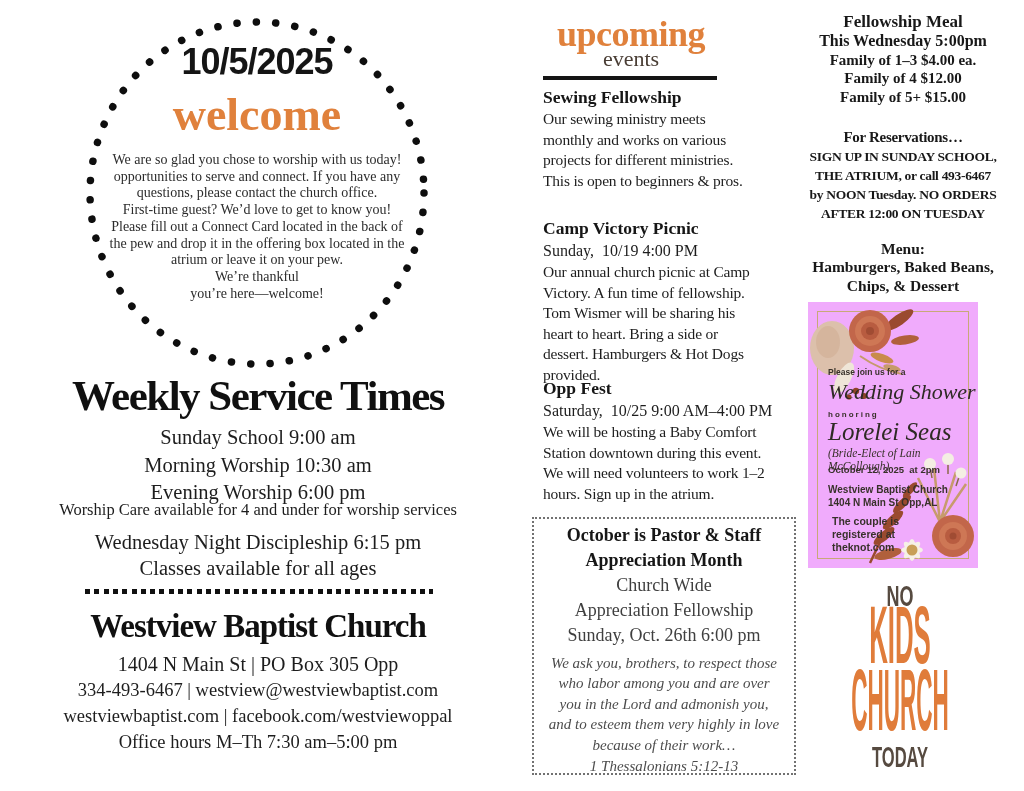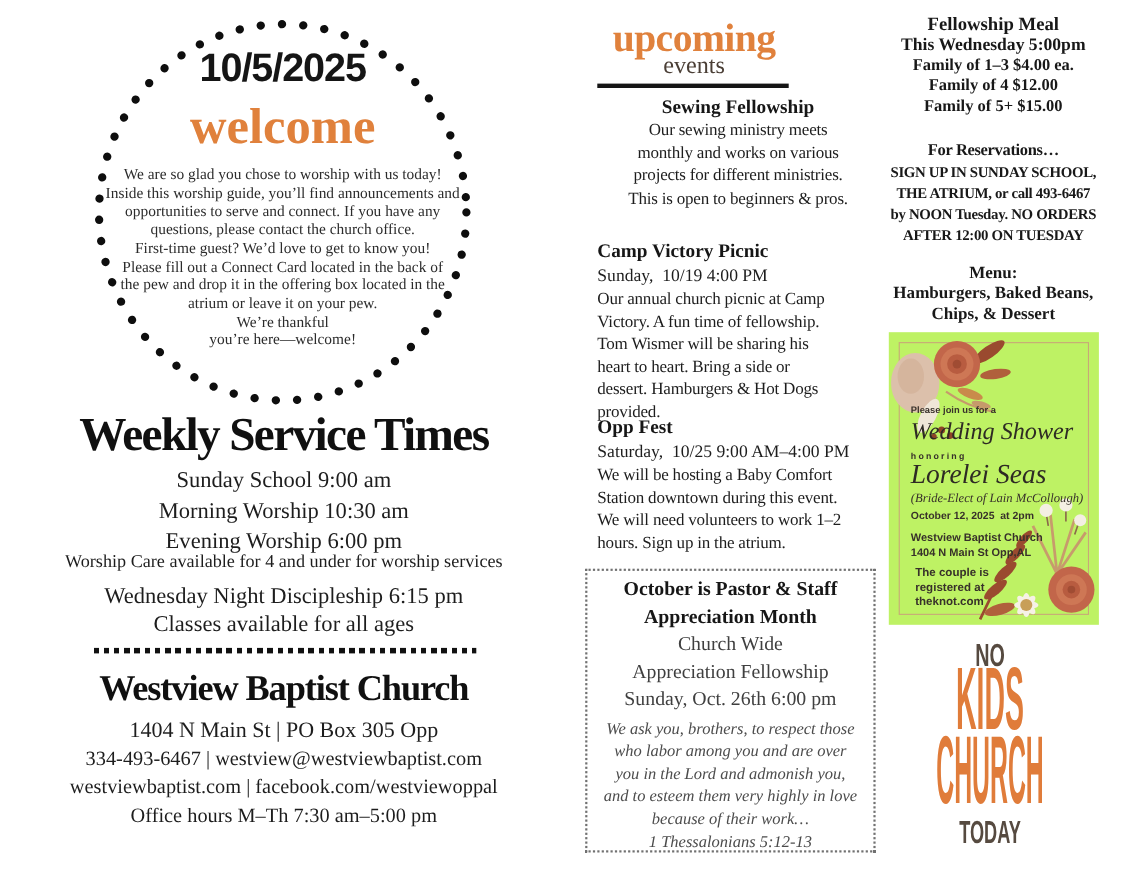--- a/index.html
+++ b/index.html
@@ -32,41 +32,41 @@
 
   
   .mid-header { position:absolute; left:543px; top:16px; width:176px; text-align:center; }
   .up-word { font-weight:bold; font-size:36px; letter-spacing:-0.5px; color:#E0813C; line-height:1; }
   .ev-word { font-size:22px; color:#4A3E35; line-height:1; margin-top:-4px; }
   .header-rule { width:174px; height:3.5px; background:#151515; margin-top:6px; }
   .event { position:absolute; left:543px; width:256px; }
   .event h3 { font-size:17.5px; font-weight:bold; line-height:23px; color:#161616; }
   .ev-date { font-size:16px; line-height:22px; white-space:pre-wrap; }
   .ev-line { font-size:15.5px; line-height:20.6px; letter-spacing:-0.2px; }
-  .ev0 { top:86px;text-align:center; } .ev1 { top:217px; } .ev2 { top:377px; }
+  .ev0 { top:86px; } .ev1 { top:217px; } .ev2 { top:377px; }
 
   .apprec { position:absolute; left:532px; top:517px; width:264px; height:258px;
             border:2px dotted #717171; text-align:center; padding-top:4px; }
   .ap-title { font-size:18px; font-weight:bold; line-height:25px; color:#161616; }
   .ap-detail { font-size:18px; line-height:25px; color:#3f3f3f; }
   .ap-quote { margin-top:5px; }
   .aq { font-style:italic; font-size:15px; line-height:20.4px; color:#4c4c4c; }
   .ap-ref { font-style:italic; font-size:15px; line-height:21px; color:#4c4c4c; margin-top:1px; }
 
   
   .rc { position:absolute; left:789px; width:228px; text-align:center; font-weight:bold; color:#181818; }
   .meal { top:13px; line-height:18.8px; }
   .rl-a { font-size:17px; } .rl-b { font-size:16px; } .rl-c { font-size:15px; }
   .resv { top:128px; line-height:19px; font-size:13.5px; letter-spacing:-0.3px; }
   .rl-res1 { font-size:15px; }
   .menu { top:240px; line-height:18.4px; font-size:15.5px; }
 
   
-  .card { position:absolute; left:808px; top:302px; width:191px; height:266px;
-          background:#bef264; overflow:hidden; }
+  .card { position:absolute; left:808px; top:302px; width:170px; height:266px;
+          background:#f0abfc; overflow:hidden; }
   .card-border { position:absolute; inset:9px; border:1px solid #C8A878; }
   .fl-tl { position:absolute; left:-4px; top:-4px; width:118px; height:112px; }
   .fl-br { position:absolute; right:-2px; bottom:-2px; width:120px; height:122px; }
   .cd { position:absolute; left:20px; color:#38312A; font-family:"Liberation Sans",sans-serif;
         font-weight:bold; line-height:1.15; }
   .intro { top:66px; font-size:8.5px; }
   .wtitle { top:77px; font-size:22px; font-family:"Liberation Serif",serif; font-style:italic;
             font-weight:normal; color:#2e2a24; }
   .honor { top:108px; font-size:8px; letter-spacing:2px; }
   .wname { top:116px; font-size:25px; font-family:"Liberation Serif",serif; font-style:italic;
@@ -93,21 +93,20 @@
 <div>
 
   <section class="circle-block">
     <svg class="dots" viewBox="0 0 354 362">
       <ellipse cx="177" cy="181" rx="167" ry="171" fill="none" stroke="#0e0e0e" stroke-width="7.5" stroke-dasharray="0.1 19.3" stroke-linecap="round"></ellipse>
     </svg>
     <div class="date">10/5/2025</div>
     <div class="welcome-title">welcome</div>
     <div class="welcome-text">
       <div>We are so glad you chose to worship with us today!</div>
-      <div>Inside this worship guide, you’ll find announcements and</div>
       <div>opportunities to serve and connect. If you have any</div>
       <div>questions, please contact the church office.</div>
       <div>First-time guest? We’d love to get to know you!</div>
       <div>Please fill out a Connect Card located in the back of</div>
       <div>the pew and drop it in the offering box located in the</div>
       <div>atrium or leave it on your pew.</div>
       <div>We’re thankful</div>
       <div>you’re here—welcome!</div>
     </div>
   </section>

